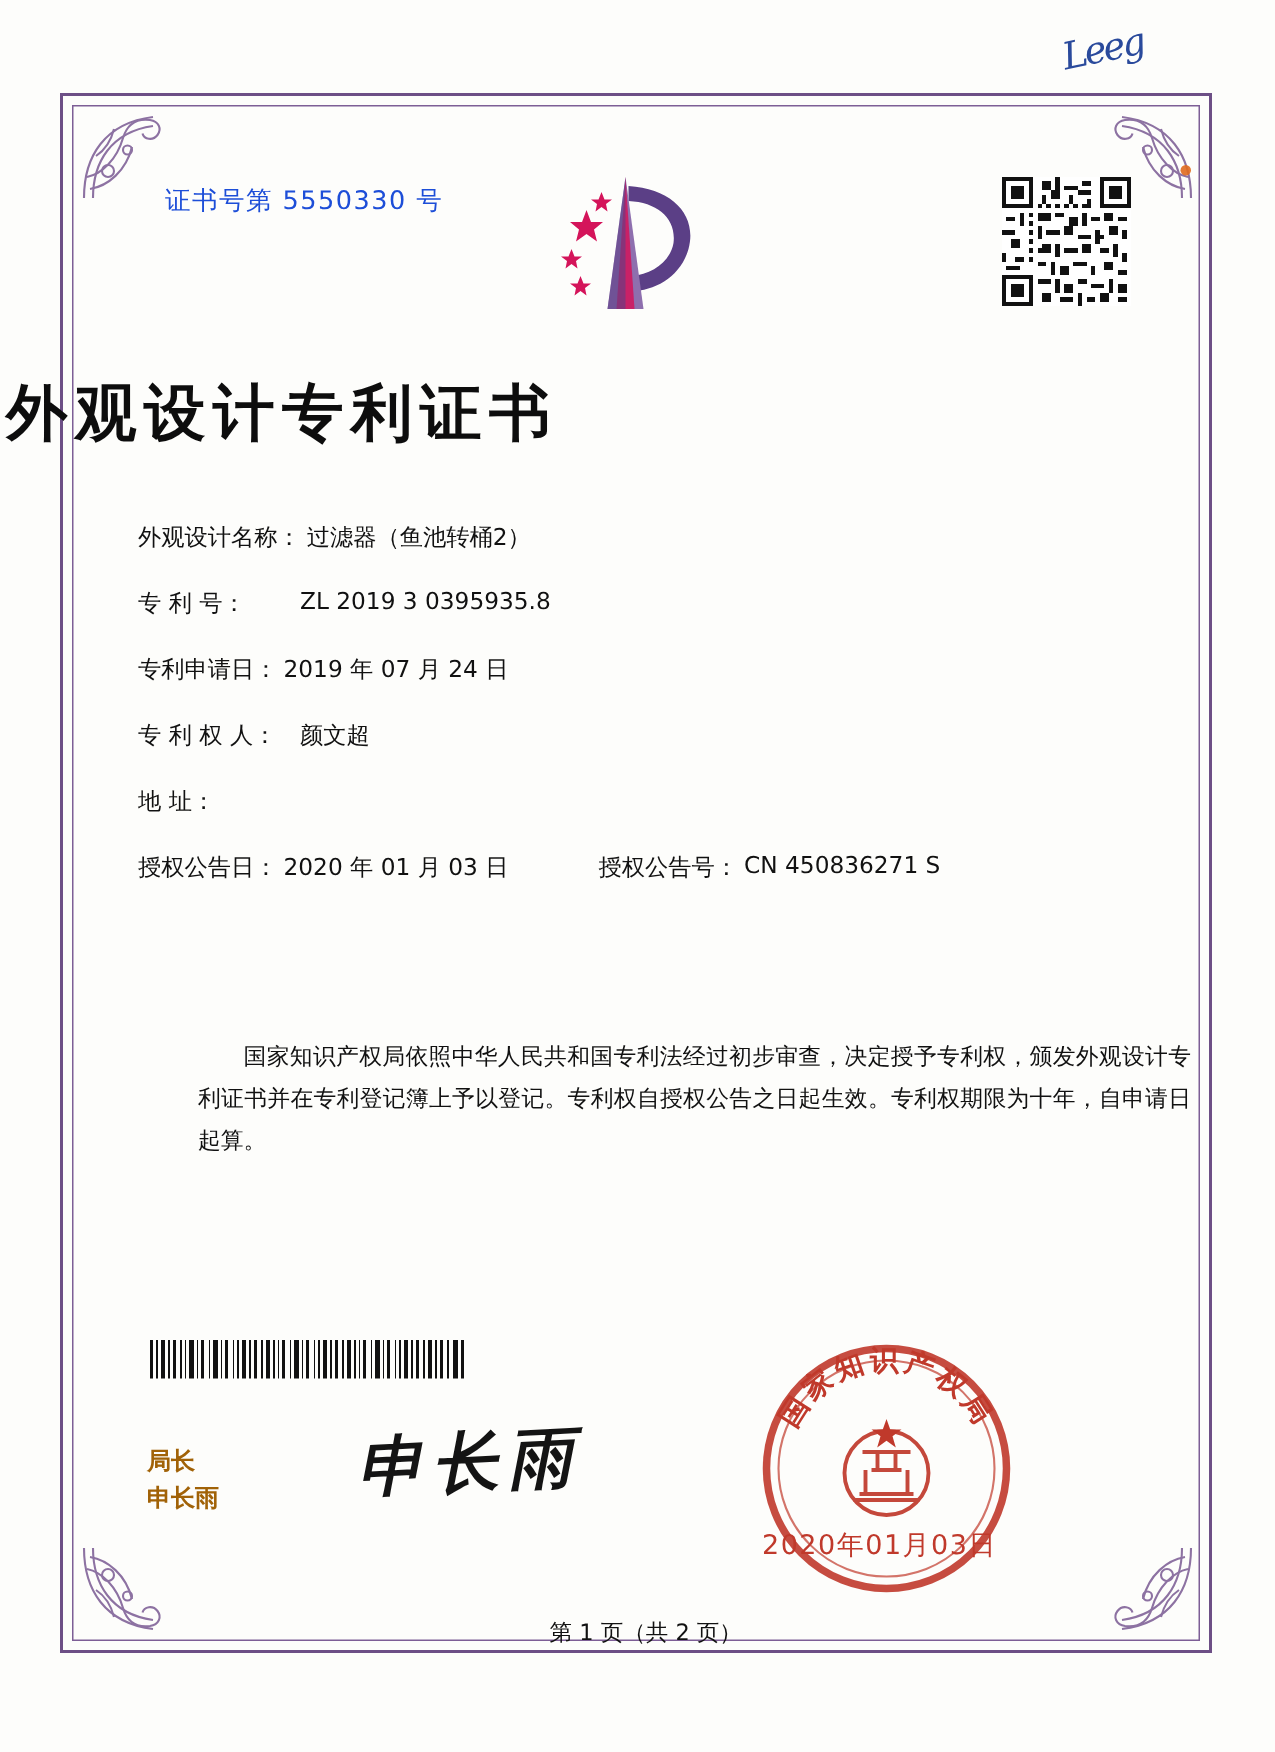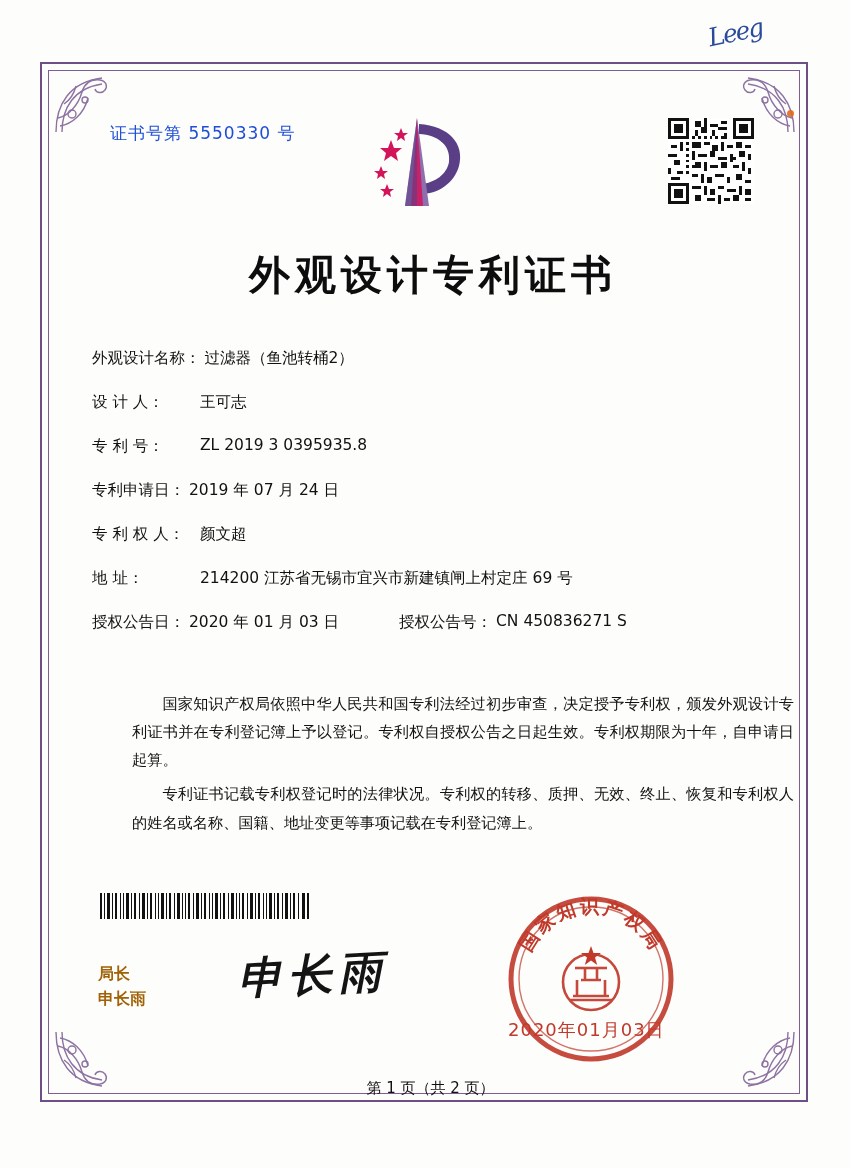--- a/index.html
+++ b/index.html
@@ -103,23 +103,23 @@
     background: #e06a1e;
     border-radius: 50%;
     right: 56px;
     top: 110px;
     opacity: .9;
   }
 
   
   .title {
     position: absolute;
-    left: 16px; right: 0;
+    left: 4px; right: 0;
     top: 248px;
-    text-align: center;
+    text-align: left;
     font-size: 41px;
     font-weight: bold;
     letter-spacing: 5px;
     font-family: "DejaVu Serif", "Liberation Serif", serif;
     color: #0d0d0d;
   }
 
   
   .fields {
     position: absolute;
@@ -426,50 +426,44 @@
   <div class="qr-dot"></div>
 
   <div class="title">外观设计专利证书</div>
 
   <div class="fields">
     <div class="field-row">
       <span class="field-label">外观设计名称：</span>
       <span class="field-value">过滤器（鱼池转桶2）</span>
     </div>
     <div class="field-row">
-      <span class="field-label w-spread">设 计 人：</span>
-      <span class="field-value">王可志</span>
-    </div>
-    <div class="field-row">
       <span class="field-label w-spread">专 利 号：</span>
       <span class="field-value">ZL 2019 3 0395935.8</span>
     </div>
     <div class="field-row">
       <span class="field-label">专利申请日：</span>
       <span class="field-value">2019 年 07 月 24 日</span>
     </div>
     <div class="field-row">
       <span class="field-label w-spread">专 利 权 人：</span>
       <span class="field-value">颜文超</span>
     </div>
     <div class="field-row">
       <span class="field-label w-spread">地 址：</span>
-      <span class="field-value">214200 江苏省无锡市宜兴市新建镇闸上村定庄 69 号</span>
     </div>
     <div class="field-row inline-two">
       <span class="field-label">授权公告日：</span>
       <span class="field-value">2020 年 01 月 03 日</span>
       <span class="field-label second-label">授权公告号：</span>
       <span class="field-value">CN 450836271 S</span>
     </div>
   </div>
 
   <div class="paragraphs">
     <p>国家知识产权局依照中华人民共和国专利法经过初步审查，决定授予专利权，颁发外观设计专利证书并在专利登记簿上予以登记。专利权自授权公告之日起生效。专利权期限为十年，自申请日起算。</p>
-    <p>专利证书记载专利权登记时的法律状况。专利权的转移、质押、无效、终止、恢复和专利权人的姓名或名称、国籍、地址变更等事项记载在专利登记簿上。</p>
   </div>
 
   <div class="barcode">
     <svg viewBox="0 0 212 26" width="212" height="26" xmlns="http://www.w3.org/2000/svg" shape-rendering="crispEdges">
       <rect width="212" height="26" fill="#fdfdfb"></rect>
       <g fill="#111">
         <rect x="2" y="0" width="2" height="26"></rect>
           <rect x="6" y="0" width="1" height="26"></rect>
         <rect x="9" y="0" width="3" height="26"></rect>
           <rect x="14" y="0" width="1" height="26"></rect>

